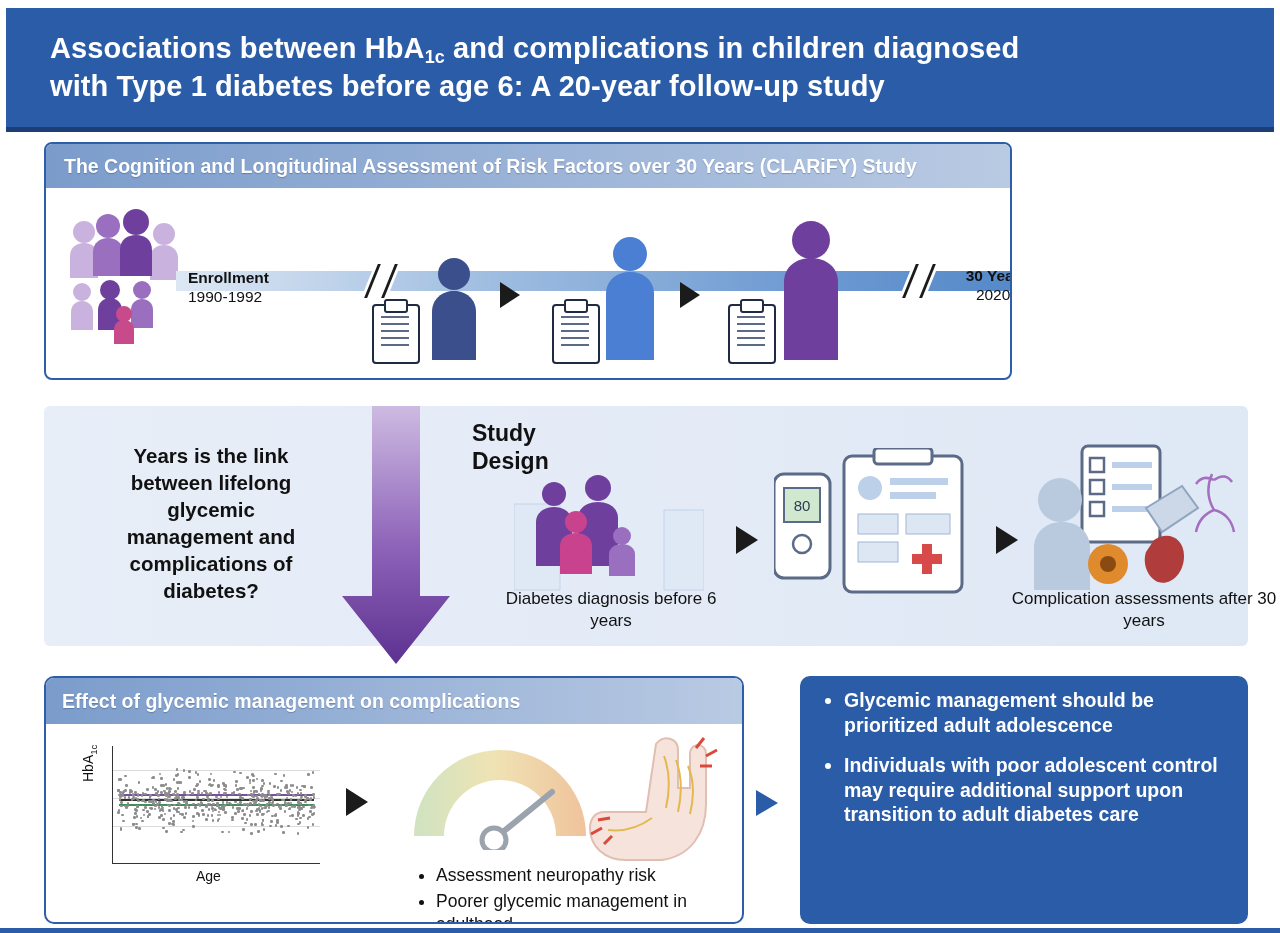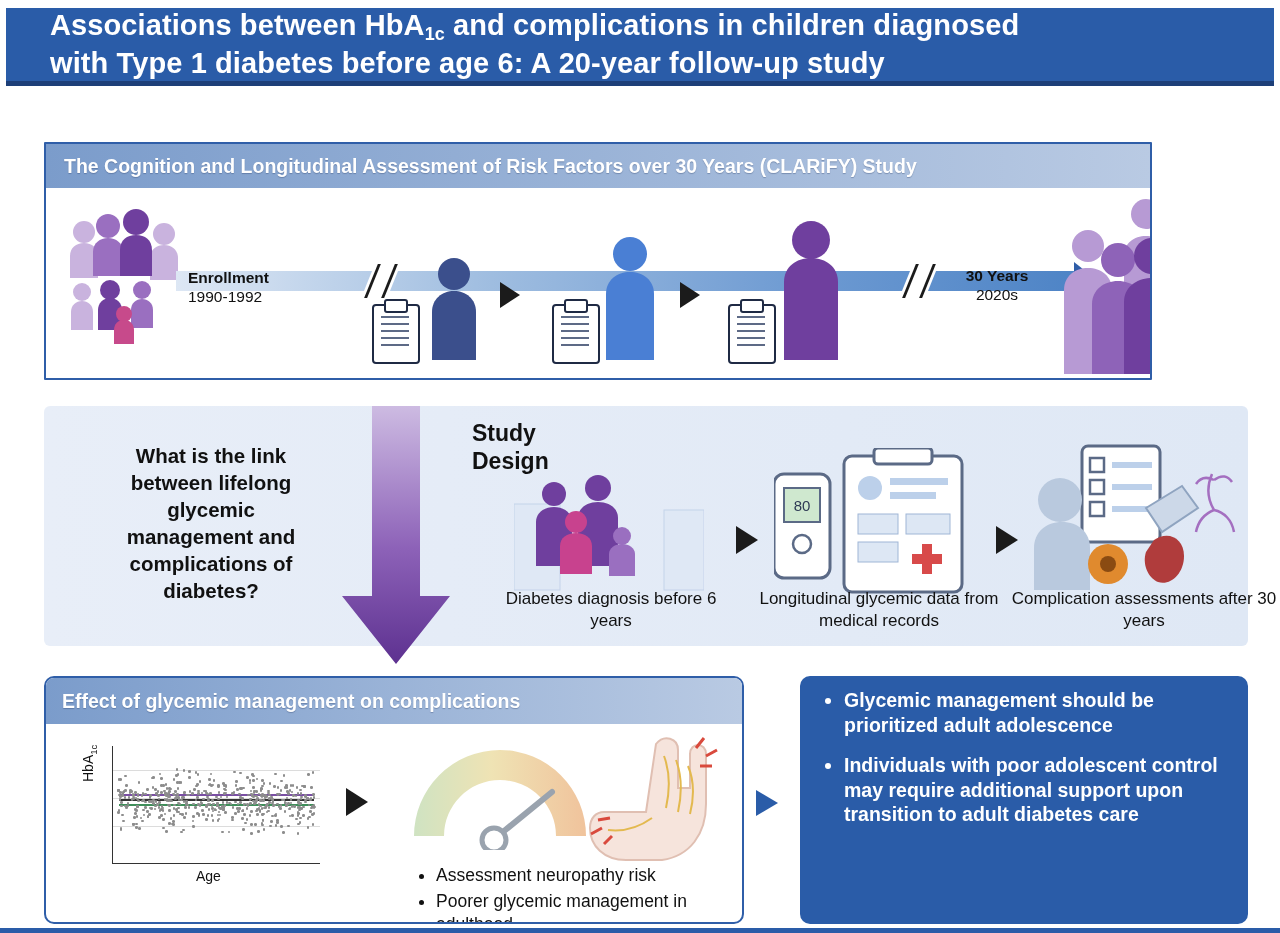--- a/index.html
+++ b/index.html
@@ -21,21 +21,21 @@
     height: 933px;
     background: #ffffff;
   }
 
   
   .title-banner {
     position: absolute;
     left: 6px;
     top: 8px;
     width: 1268px;
-    height: 78px;
+    height: 124px;
     background: #2a5ca8;
     border-bottom: 5px solid #1d3f78;
     box-sizing: border-box;
     display: flex;
     align-items: center;
   }
   .title-text {
     color: #ffffff;
     font-size: 29px;
     font-weight: bold;
@@ -48,24 +48,24 @@
     vertical-align: baseline;
     position: relative;
     top: 5px;
   }
 
   
   .panel-clarify {
     position: absolute;
     left: 44px;
     top: 142px;
-    width: 1108px;
+    width: 968px;
     height: 238px;
     border: 2.5px solid #2f5ea8;
-    border-radius: 1px;
+    border-radius: 8px;
     background: #ffffff;
     box-sizing: border-box;
     overflow: hidden;
   }
   .clarify-header {
     height: 44px;
     background: linear-gradient(to right, #7b9ccb, #b9cae3);
     display: flex;
     align-items: center;
     padding-left: 18px;
@@ -494,21 +494,21 @@
         </g>
         <g fill="#c8428e">
           <circle cx="126" cy="66" r="16"></circle>
             <path d="M100 176v-66c0-14 12-22 26-22s26 8 26 22v66z"></path>
         </g>
       </svg>
     </div>
   </div>
 
   <div class="panel-design">
-    <div class="question-text">What is the link between lifelong glycemic management and complications of diabetes?</div>
+    <div class="question-text">Years is the link between lifelong glycemic management and complications of diabetes?</div>
 
     <div class="big-arrow-wrap">
       <svg width="120" height="270" viewBox="0 0 120 270">
         <defs>
           <linearGradient id="gpurple" x1="0" y1="0" x2="0" y2="1">
             <stop offset="0%" stop-color="#cdbbe2"></stop>
             <stop offset="55%" stop-color="#8d62b8"></stop>
             <stop offset="100%" stop-color="#5d3190"></stop>
           </linearGradient>
         </defs>
@@ -554,21 +554,20 @@
           <rect x="116" y="30" width="58" height="7"></rect>
           <rect x="116" y="44" width="46" height="7"></rect>
         </g>
       <g fill="#dde7f4" stroke="#9fb6d6">
           <rect x="84" y="66" width="40" height="20"></rect>
           <rect x="132" y="66" width="44" height="20"></rect>
           <rect x="84" y="94" width="40" height="20"></rect>
         </g>
       <path d="M148 96h10v10h10v10h-10v10h-10v-10h-10v-10h10z" fill="#d84a4a"></path>
     </svg>
-    <div class="design-caption" style="left:700px;top:182px;width:270px">Longitudinal glycemic data from medical records</div>
 
     <div class="arrow-step" style="left:952px;top:120px"></div>
 
     <svg style="position:absolute;left:990px;top:34px" width="220" height="160" viewBox="0 0 220 160">
       <rect x="48" y="6" width="78" height="96" rx="6" fill="#ffffff" stroke="#5b6a86" stroke-width="3"></rect>
       <g stroke="#5b6a86" stroke-width="2.5" fill="none">
         <rect x="56" y="18" width="14" height="14"></rect>
           <rect x="56" y="40" width="14" height="14"></rect>
           <rect x="56" y="62" width="14" height="14"></rect>
       </g>

